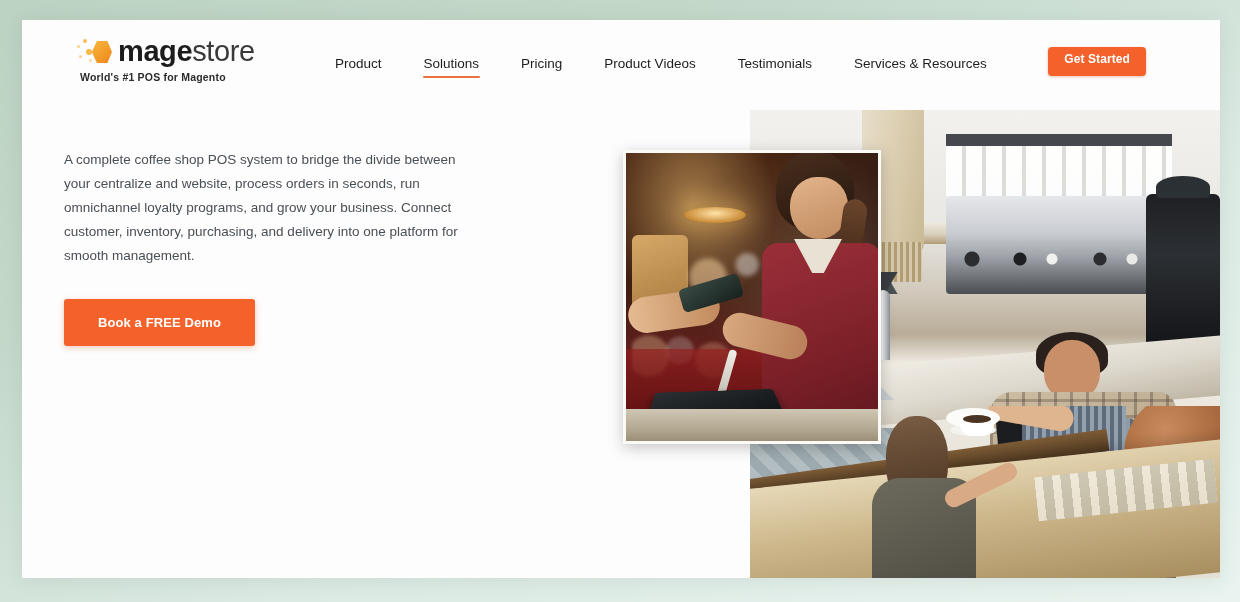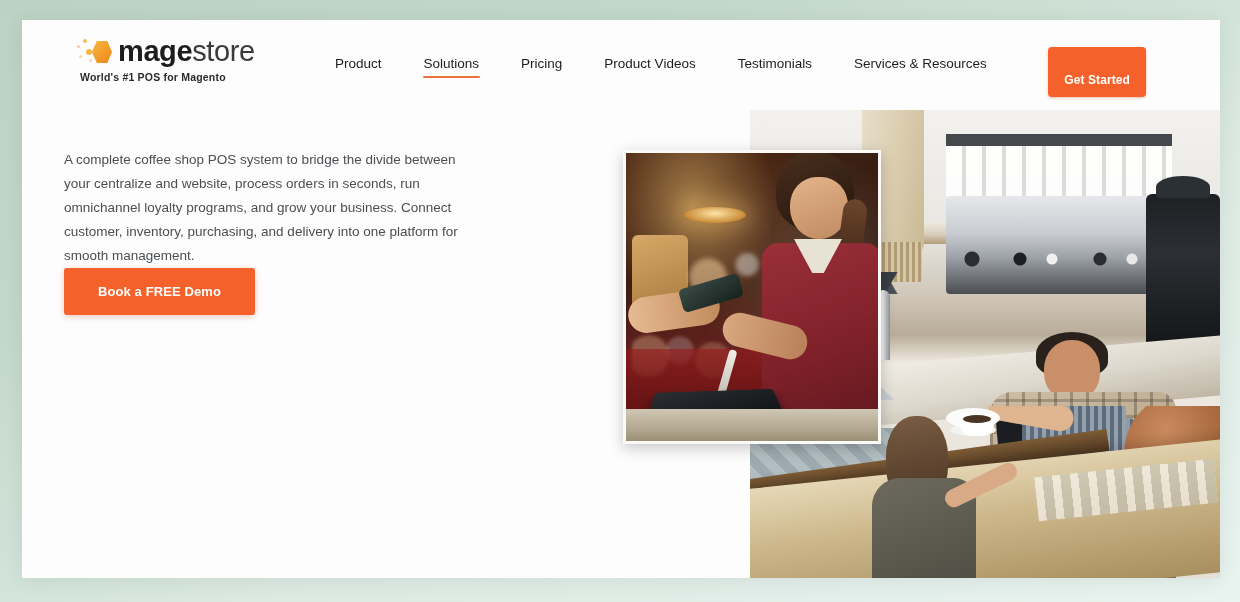--- a/index.html
+++ b/index.html
@@ -128,21 +128,21 @@
   .cta-header {
     position: absolute;
     right: 74px;
     top: 27px;
     background: #f4612a;
     color: #ffffff;
     font-size: 12px;
     font-weight: 700;
     border: none;
     border-radius: 4px;
-    padding: 26px 16px 10px 16px;
+    padding: 5px 16px 10px 16px;
     cursor: pointer;
     letter-spacing: 0.1px;
     box-shadow: 0 1px 3px rgba(200,80,30,0.35);
   }
 
   
   .hero-text {
     position: absolute;
     left: 42px;
     top: 96px;
@@ -157,20 +157,21 @@
     color: #16181a;
   }
   .hero-sub {
     margin-top: 32px;
     width: 420px;
     font-size: 13.5px;
     line-height: 1.78;
     color: #4a4f54;
   }
   .cta-demo {
+    margin-top: 31px;
     display: inline-block;
     background: #f4612a;
     color: #ffffff;
     font-size: 13px;
     font-weight: 700;
     border: none;
     border-radius: 3px;
     padding: 16px 34px;
     cursor: pointer;
     letter-spacing: 0.1px;

